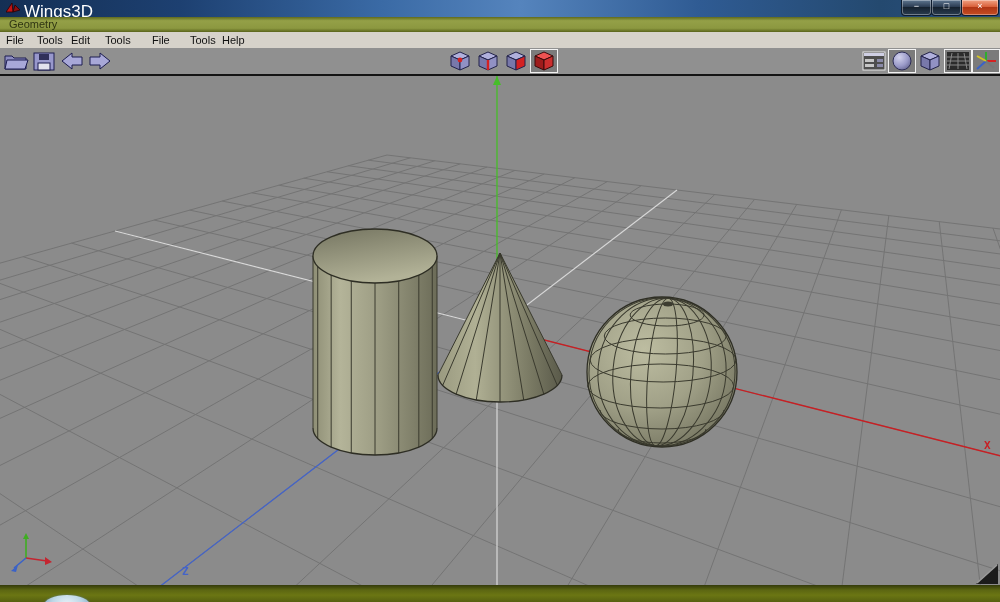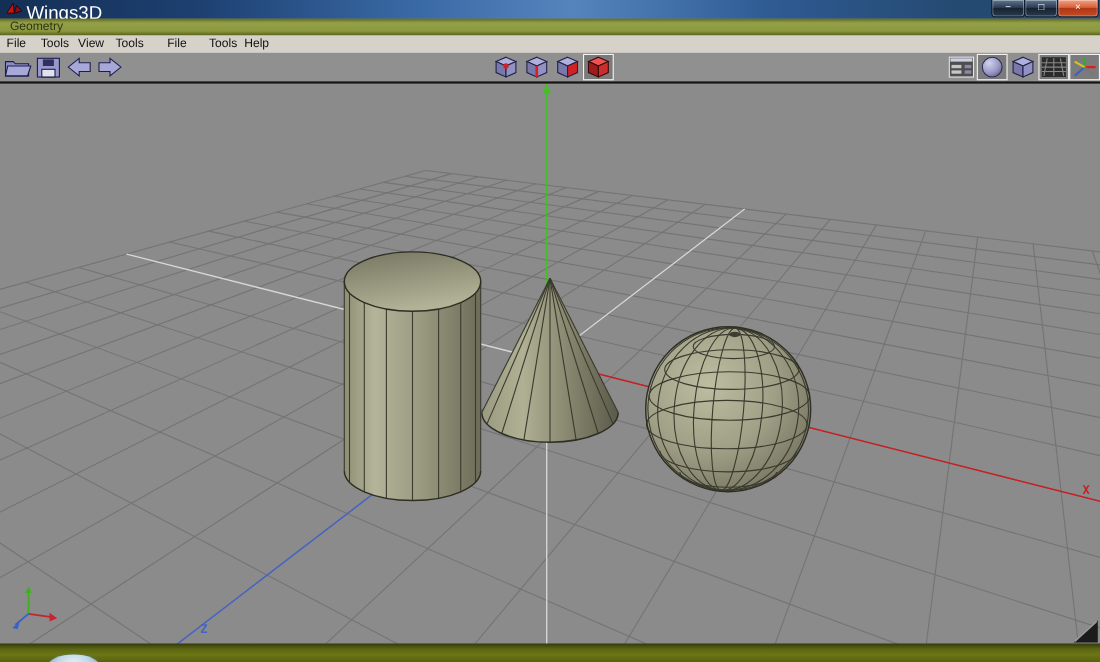--- a/index.html
+++ b/index.html
@@ -202,21 +202,21 @@
     <div id="btn-close" class="winbtn">×</div>
   </div>
 
   <div id="geobar" class="chrome">
     <span>Geometry</span>
   </div>
 
   <div id="menubar" class="chrome">
     <span class="menu-item" style="left:6px">File</span>
     <span class="menu-item" style="left:37px">Tools</span>
-    <span class="menu-item" style="left:71px">View</span>
+    <span class="menu-item" style="left:71px">Edit</span>
     <span class="menu-item" style="left:105px">Tools</span>
     <span class="menu-item" style="left:152px">File</span>
     <span class="menu-item" style="left:190px">Tools</span>
     <span class="menu-item" style="left:222px">Help</span>
   </div>
 
   <div id="toolbar" class="chrome">
     <div class="tgroup tl">
       <div class="tbtn">
         <svg width="26" height="22">

